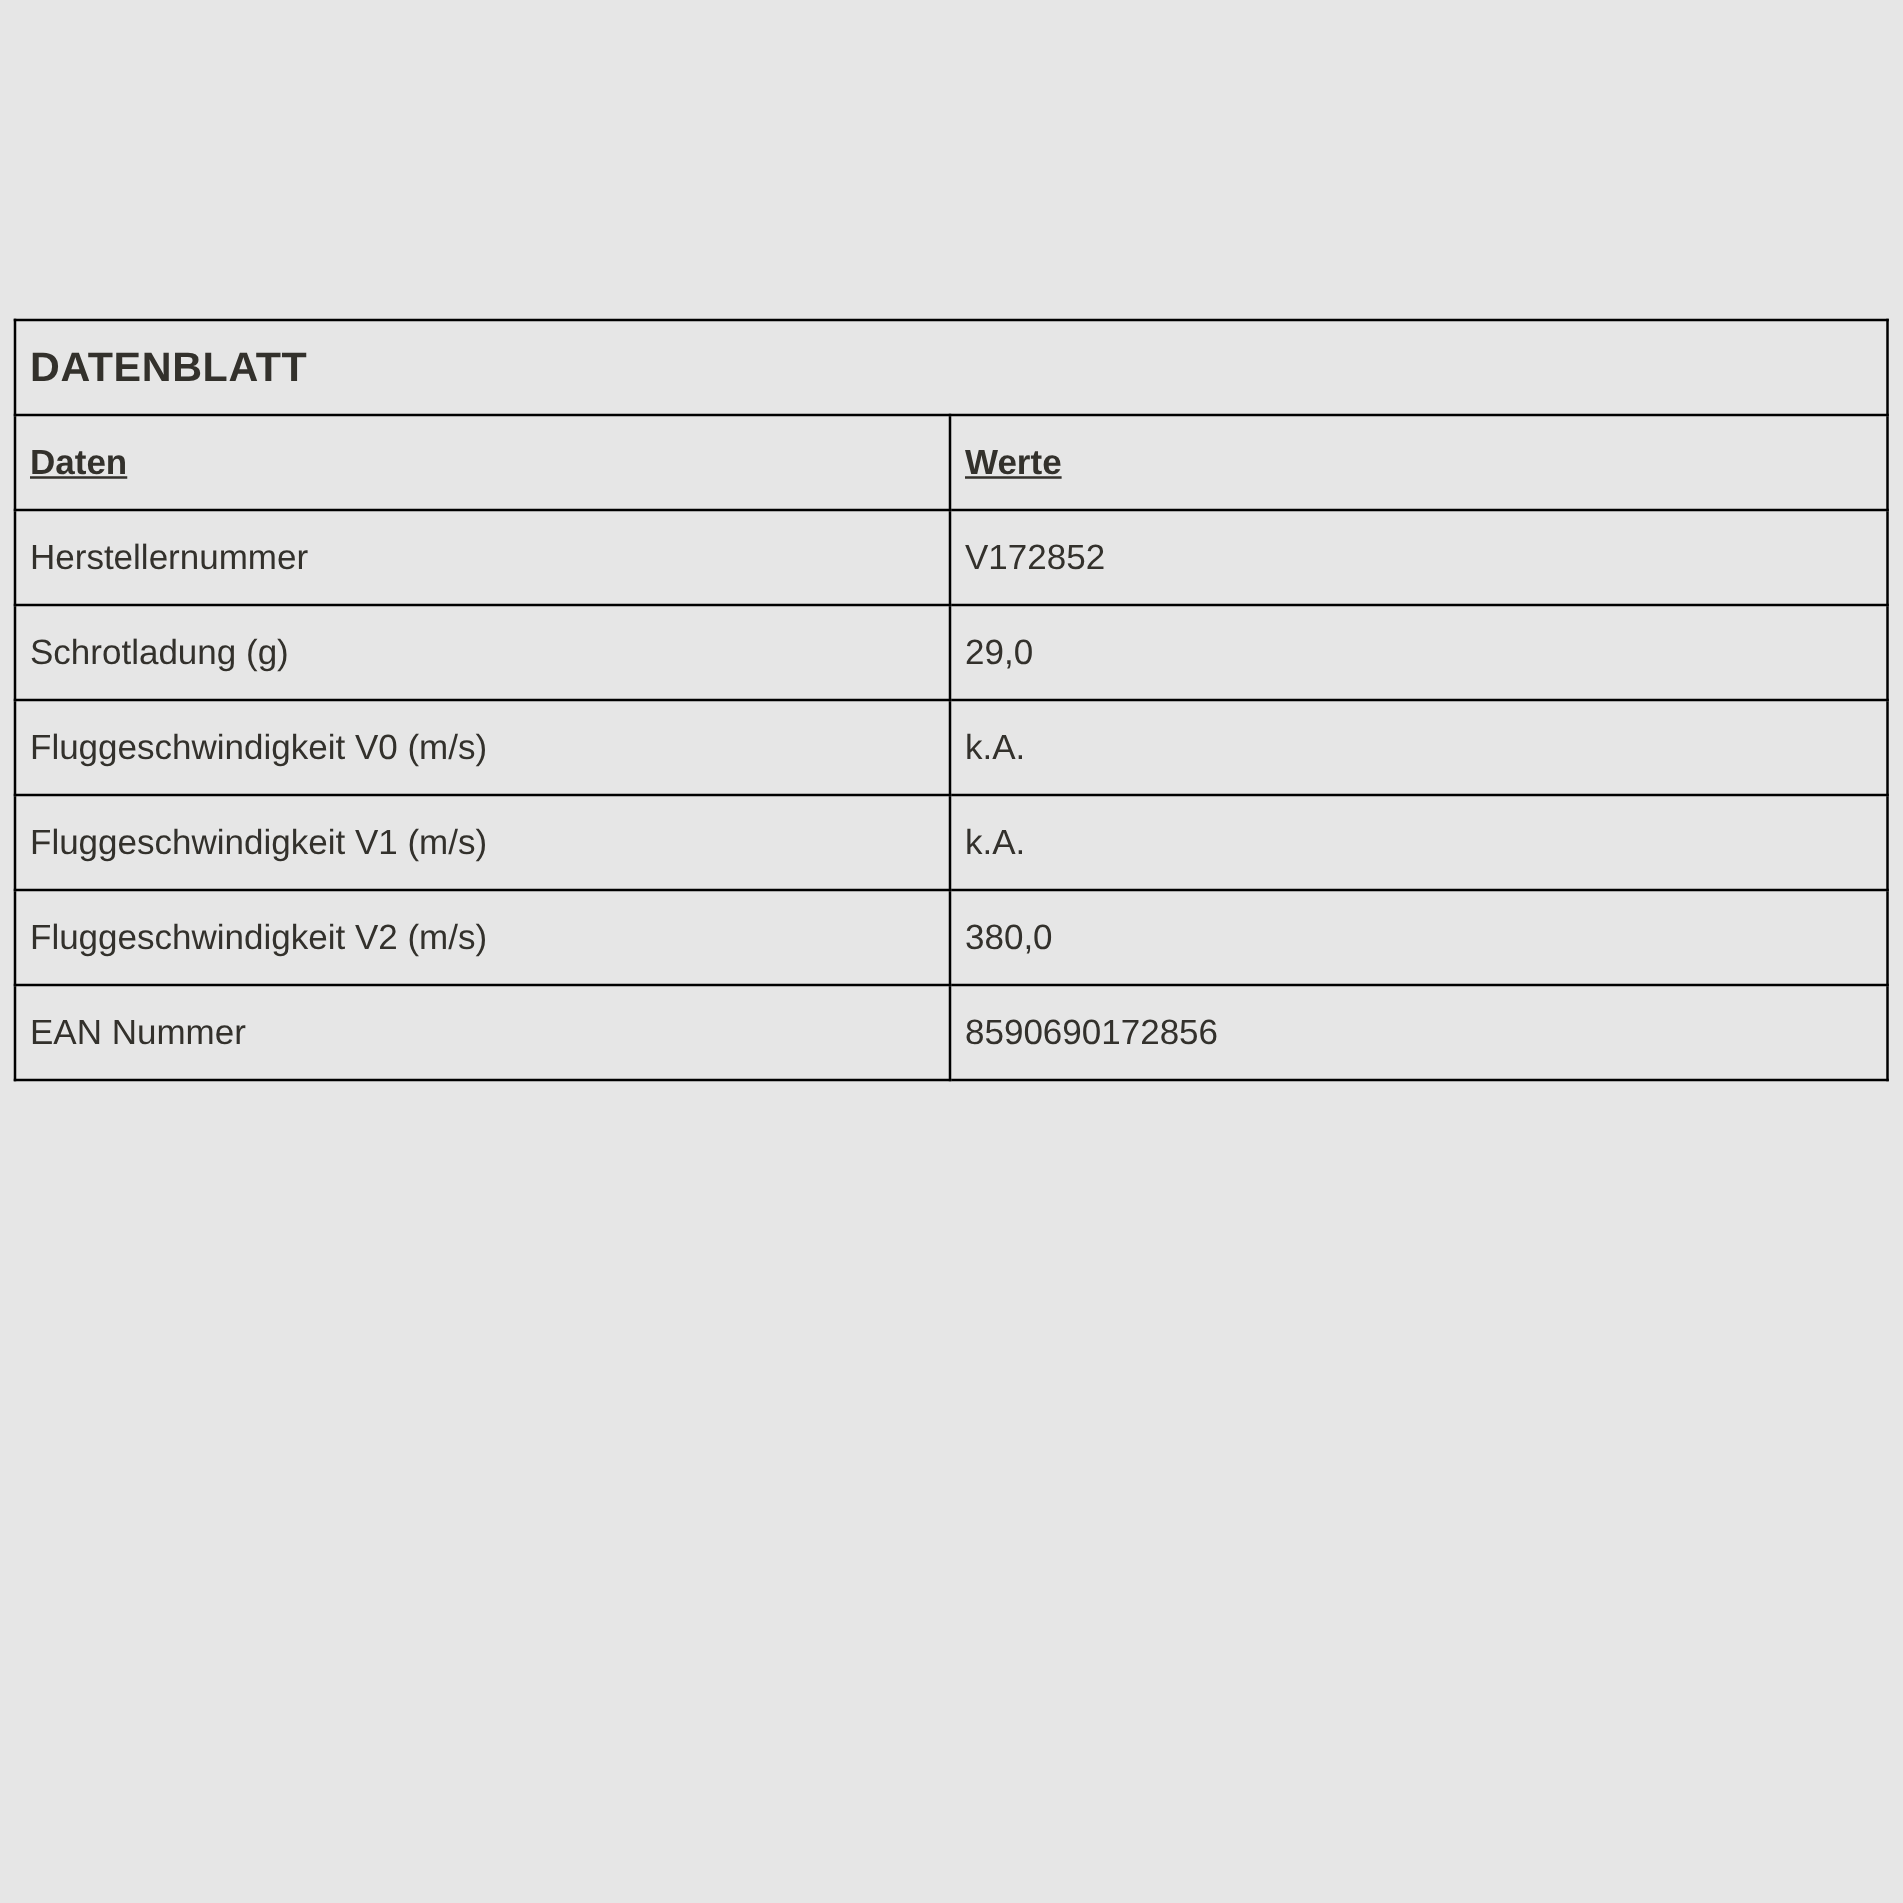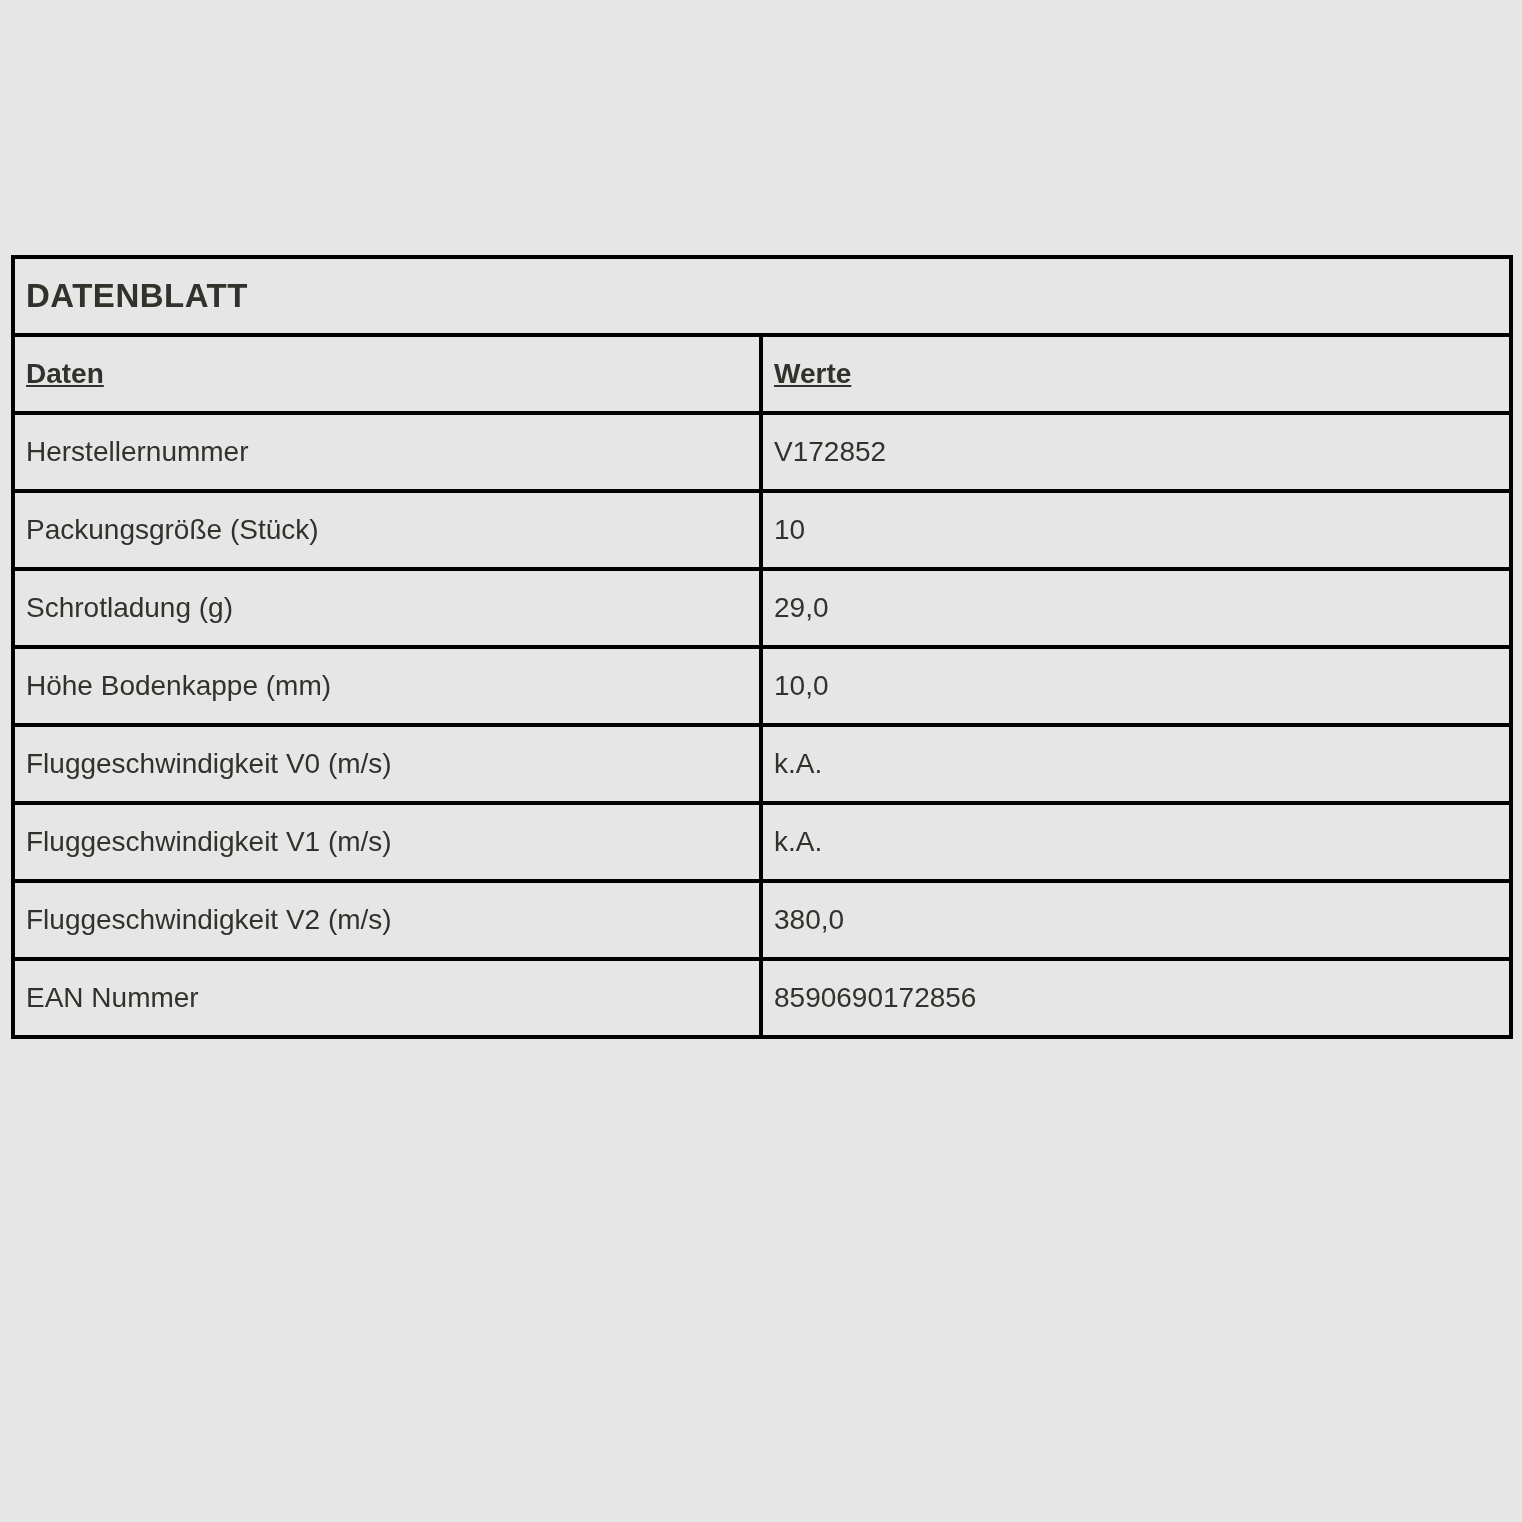--- a/index.html
+++ b/index.html
@@ -15,21 +15,21 @@
     .datasheet {
       position: absolute;
       left: 11px;
       top: 255px;
       width: 1498px;
       border-collapse: collapse;
       table-layout: fixed;
       background: #e6e6e6;
     }
     .datasheet td, .datasheet th {
-      border: 4px solid #000000;
+      border: 2px solid #000000;
       height: 74px;
       padding: 0 0 0 11px;
       text-align: left;
       vertical-align: middle;
       font-size: 28px;
       font-weight: normal;
       white-space: nowrap;
       overflow: hidden;
     }
     .datasheet .title-cell {
@@ -61,30 +61,22 @@
       <th class="col-head">Daten</th>
       <th class="col-head">Werte</th>
     </tr>
   </thead>
   <tbody>
     <tr>
       <td>Herstellernummer</td>
       <td>V172852</td>
     </tr>
     <tr>
-      <td>Packungsgröße (Stück)</td>
-      <td>10</td>
-    </tr>
-    <tr>
       <td>Schrotladung (g)</td>
       <td>29,0</td>
-    </tr>
-    <tr>
-      <td>Höhe Bodenkappe (mm)</td>
-      <td>10,0</td>
     </tr>
     <tr>
       <td>Fluggeschwindigkeit V0 (m/s)</td>
       <td>k.A.</td>
     </tr>
     <tr>
       <td>Fluggeschwindigkeit V1 (m/s)</td>
       <td>k.A.</td>
     </tr>
     <tr>

